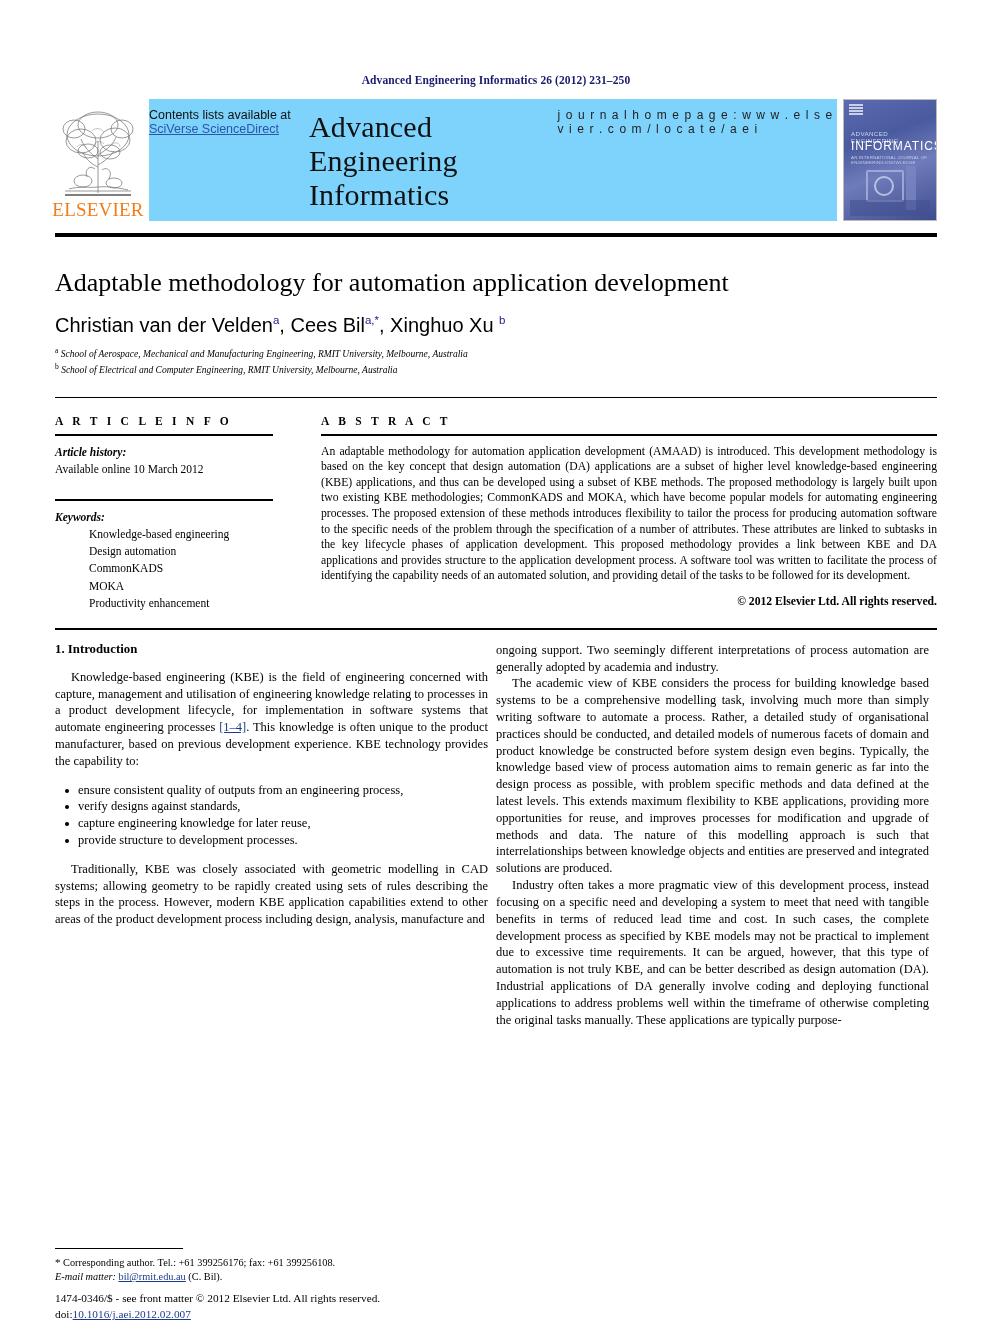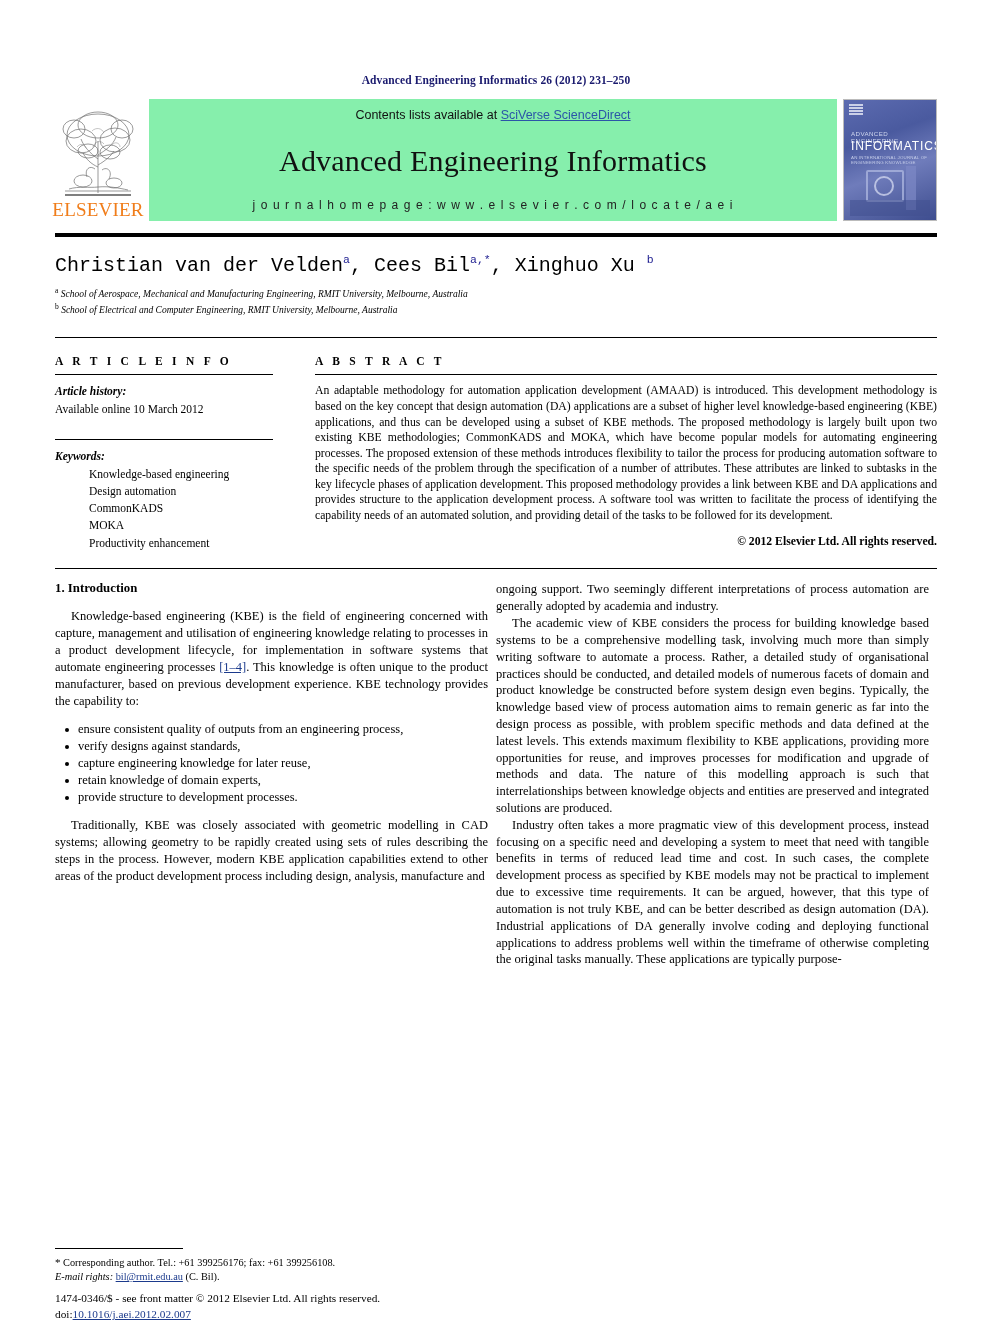--- a/index.html
+++ b/index.html
@@ -55,25 +55,24 @@
   .elsevier-word {
     font-family: "Liberation Serif", serif;
     font-size: 19px;
     letter-spacing: .2px;
     color: #f07d1a;
     line-height: 1;
     margin-top: 1px;
   }
   .journal-band {
     flex: 1 1 auto;
-    background: #86efac;
+    background: #7dd3fc;
     margin: 0 6px 0 8px;
     display: flex;
-    flex-direction: column;
-    align-items: center;
+    flex-direction: row;
     justify-content: space-between;
     padding: 9px 0 9px 0;
   }
   .contents-line {
     font-family: "Liberation Sans", sans-serif;
     font-size: 12.5px;
     color: #111;
   }
   .contents-line .sd-link { color: #2b55a8; }
   .journal-title {
@@ -143,21 +142,21 @@
 
   
   .title {
     font-family: "Liberation Serif", serif;
     font-size: 26px;
     line-height: 1.15;
     margin-top: 31px;
     color: #000;
   }
   .authors {
-    font-family: Liberation Mono, monospace;
+    font-family: Liberation Sans, sans-serif;
     font-size: 20px;
     margin-top: 16px;
     color: #000;
   }
   .authors sup { font-size: 11.5px; color: #1a1a8e; vertical-align: super; }
   .affiliations {
     margin-top: 9px;
     font-size: 9.5px;
     font-style: italic;
     line-height: 1.45;
@@ -168,20 +167,21 @@
   .rule-med {
     height: 1.6px;
     background: #000;
     margin-top: 19px;
   }
 
   
   .infoabs {
     display: flex;
     margin-top: 17px;
+    gap: 6px;
   }
   .col-info { width: 242px; flex: 0 0 242px; padding-right: 18px; box-sizing: border-box; }
   .col-abs  { flex: 1 1 auto; padding-left: 18px; box-sizing: border-box; }
 
   .sect-head {
     font-family: "Liberation Serif", serif;
     font-weight: bold;
     font-size: 11.5px;
     letter-spacing: 3.3px;
   }
@@ -348,20 +348,21 @@
       <div class="cv-t3">AN INTERNATIONAL JOURNAL OF ENGINEERING KNOWLEDGE</div>
       <div class="cv-shape-a"></div>
       <div class="cv-shape-b"></div>
       <div class="cv-shape-c"></div>
       <div class="cv-shape-d"></div>
     </div>
   </div>
 
   <div class="rule-thick"></div>
 
+  <div class="title">Adaptable methodology for automation application development</div>
   <div class="authors">Christian van der Velden<sup>a</sup>, Cees Bil<sup>a,*</sup>, Xinghuo Xu <sup>b</sup></div>
   <div class="affiliations">
     <div><sup>a</sup> <span>School of Aerospace, Mechanical and Manufacturing Engineering, RMIT University, Melbourne, Australia</span></div>
     <div><sup>b</sup> <span>School of Electrical and Computer Engineering, RMIT University, Melbourne, Australia</span></div>
   </div>
 
   <div class="rule-med"></div>
 
   <div class="infoabs">
     <div class="col-info">
@@ -393,41 +394,40 @@
 
   <div class="body-cols">
 
     <div class="bcol left">
       <h2 class="section">1. Introduction</h2>
       <p class="para"><span>Knowledge-based engineering (KBE) is the field of engineering concerned with capture, management and utilisation of engineering knowledge relating to processes in a product development lifecycle, for implementation in software systems that automate engineering processes </span><a class="ref-link" href="#">[1–4]</a><span>. This knowledge is often unique to the product manufacturer, based on previous development experience. KBE technology provides the capability to:</span></p>
       <ul class="bullets">
         <li>ensure consistent quality of outputs from an engineering process,</li>
         <li>verify designs against standards,</li>
         <li>capture engineering knowledge for later reuse,</li>
-        <li>retain knowledge of domain experts,</li>
         <li>provide structure to development processes.</li>
       </ul>
       <p class="para">Traditionally, KBE was closely associated with geometric modelling in CAD systems; allowing geometry to be rapidly created using sets of rules describing the steps in the process. However, modern KBE application capabilities extend to other areas of the product development process including design, analysis, manufacture and</p>
     </div>
 
     <div class="bcol right">
       <p class="para noindent">ongoing support. Two seemingly different interpretations of process automation are generally adopted by academia and industry.</p>
       <p class="para">The academic view of KBE considers the process for building knowledge based systems to be a comprehensive modelling task, involving much more than simply writing software to automate a process. Rather, a detailed study of organisational practices should be conducted, and detailed models of numerous facets of domain and product knowledge be constructed before system design even begins. Typically, the knowledge based view of process automation aims to remain generic as far into the design process as possible, with problem specific methods and data defined at the latest levels. This extends maximum flexibility to KBE applications, providing more opportunities for reuse, and improves processes for modification and upgrade of methods and data. The nature of this modelling approach is such that interrelationships between knowledge objects and entities are preserved and integrated solutions are produced.</p>
       <p class="para">Industry often takes a more pragmatic view of this development process, instead focusing on a specific need and developing a system to meet that need with tangible benefits in terms of reduced lead time and cost. In such cases, the complete development process as specified by KBE models may not be practical to implement due to excessive time requirements. It can be argued, however, that this type of automation is not truly KBE, and can be better described as design automation (DA). Industrial applications of DA generally involve coding and deploying functional applications to address problems well within the timeframe of otherwise completing the original tasks manually. These applications are typically purpose-</p>
     </div>
   </div>
 
   <div class="footnote">
     <div class="fn-rule"></div>
     <div class="fn-line">
       <span class="star">*</span>
       <span>Corresponding author. Tel.: +61 399256176; fax: +61 399256108.</span>
     </div>
     <div class="fn-line">
-      <span class="fn-email-label">E-mail rights:</span>
+      <span class="fn-email-label">E-mail matter:</span>
       <a class="fn-link" href="#">bil@rmit.edu.au</a>
       <span>(C. Bil).</span>
     </div>
   </div>
 
   <div class="imprint">
     <div>1474-0346/$ - see front matter © 2012 Elsevier Ltd. All rights reserved.</div>
     <div><span>doi:</span><a class="doi-link" href="#">10.1016/j.aei.2012.02.007</a></div>
   </div>
 

